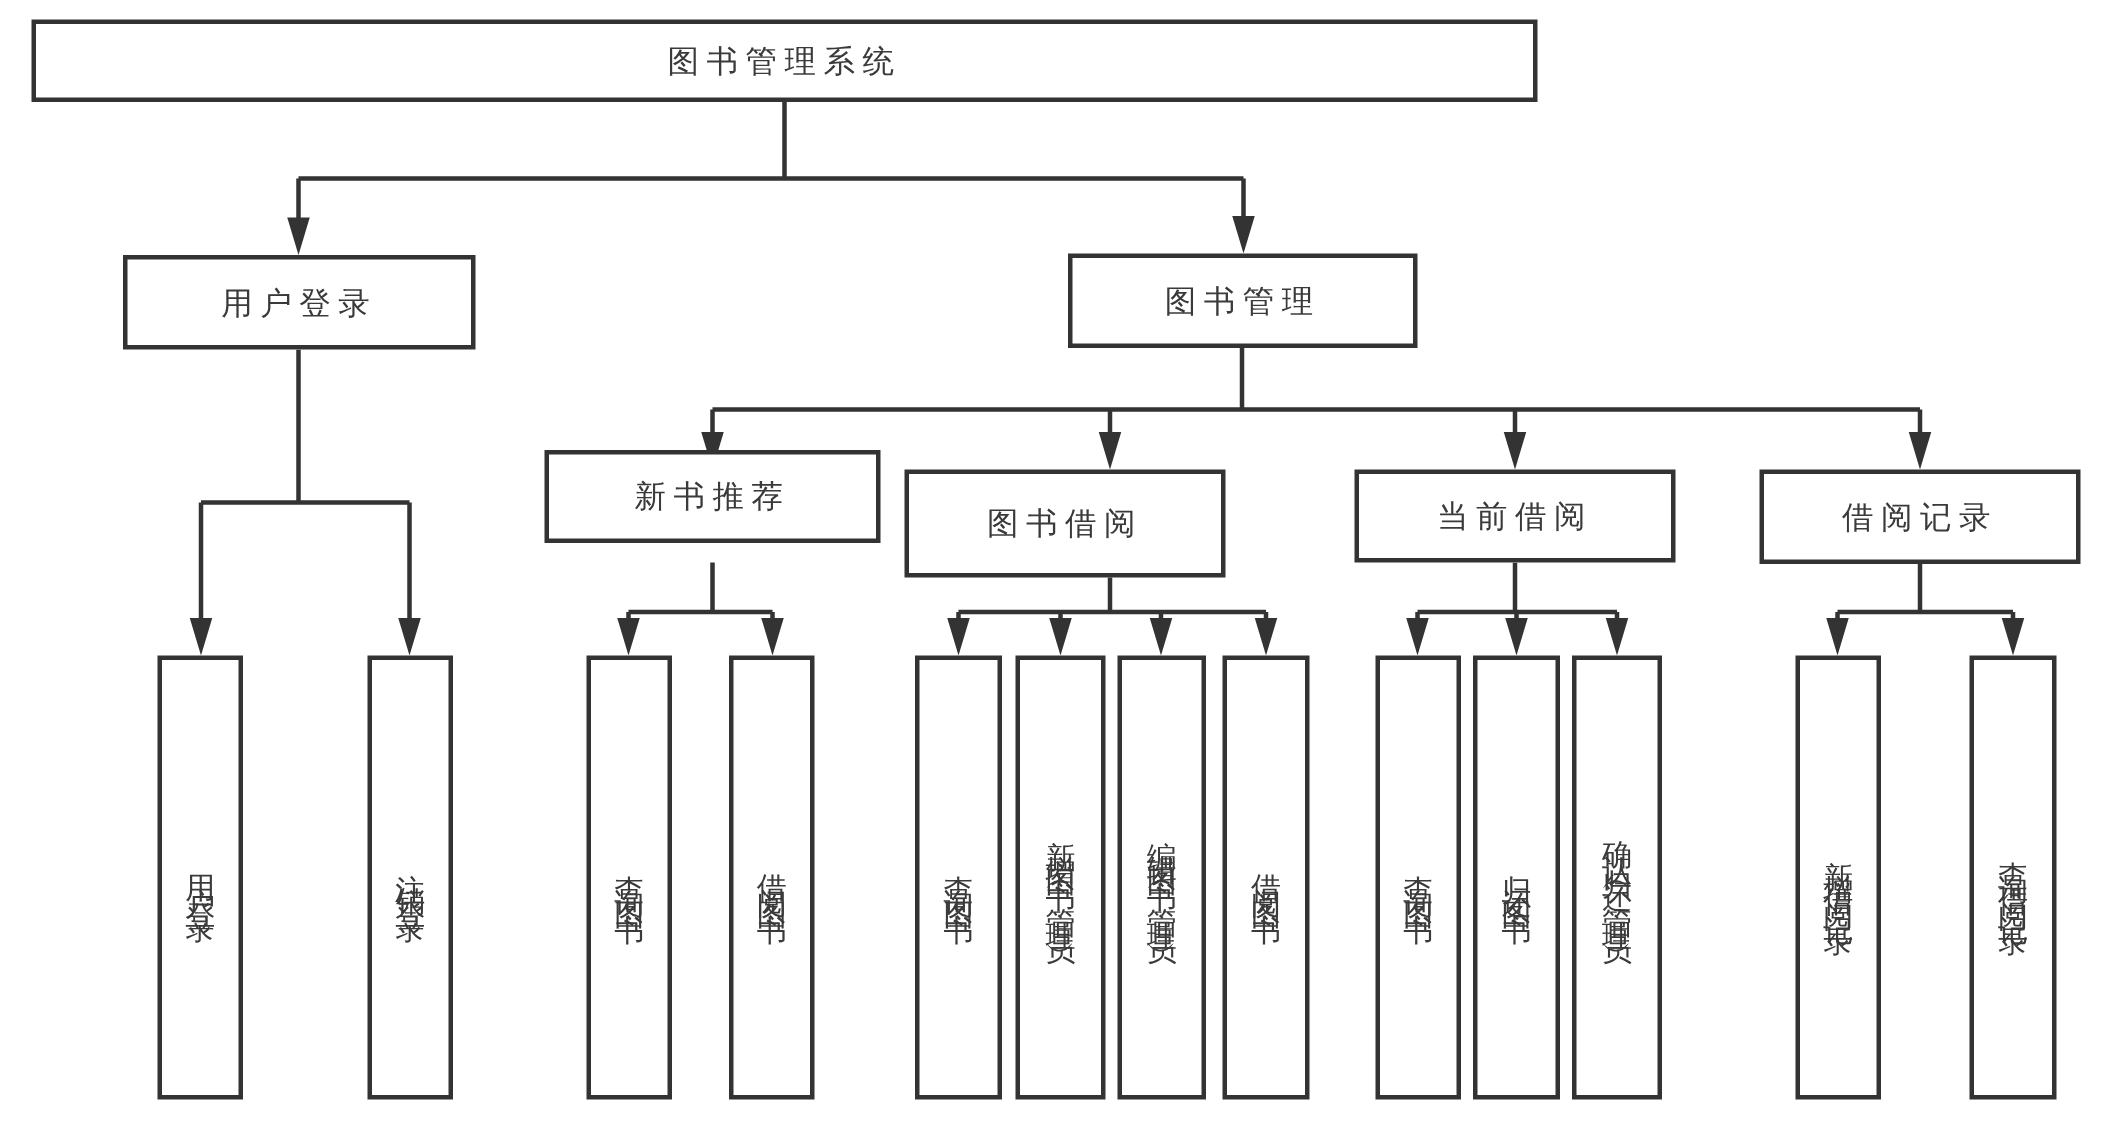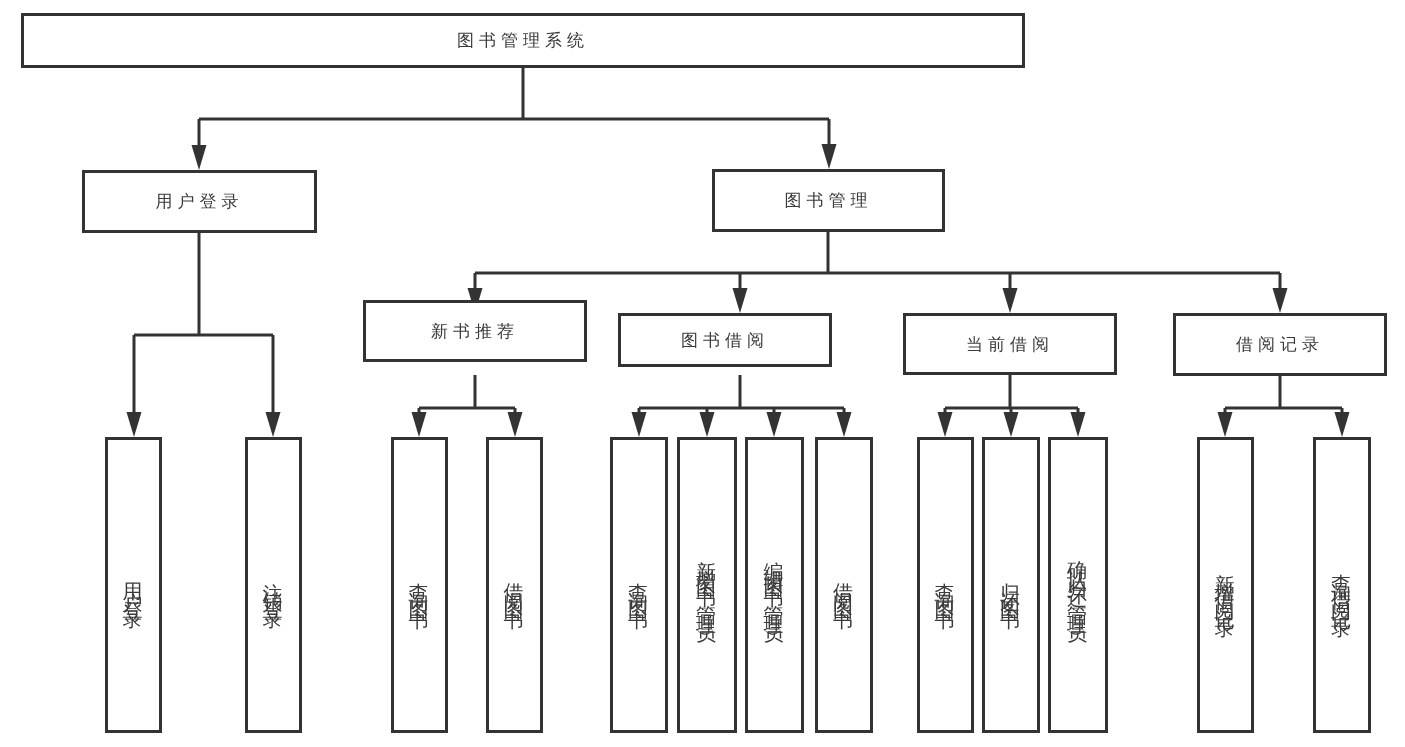--- a/index.html
+++ b/index.html
@@ -19,21 +19,21 @@
   #wires{position:absolute;left:0;top:0;width:1405px;height:747px;z-index:1;}
   #wires path{stroke:var(--line);stroke-width:3;fill:none;}
   #wires polygon{fill:var(--line);stroke:none;}
   .node{
     position:absolute;
     box-sizing:border-box;
     border:3px solid var(--line);
     background:var(--background);
     display:flex;align-items:center;justify-content:center;
     color:var(--text);
-    font-size:17px;letter-spacing:5px;
+    font-size:21px;letter-spacing:5px;
     z-index:2;
     white-space:nowrap;
     font-family:Liberation Mono, monospace;
   }
   .leaf{
     position:absolute;
     box-sizing:border-box;
     border:3px solid var(--line);
     background:var(--background);
     display:flex;align-items:center;justify-content:center;
@@ -108,21 +108,21 @@
       <polygon points="1342,437 1334.5,412 1349.5,412"></polygon>
     </g>
   </svg>
 
   <div class="node" style="left:21px;top:13px;width:1004px;height:55px;">图书管理系统</div>
 
   <div class="node" style="left:82px;top:170px;width:235px;height:63px;">用户登录</div>
   <div class="node" style="left:712px;top:169px;width:233px;height:63px;text-align:right;">图书管理</div>
 
   <div class="node" style="left:363px;top:300px;width:224px;height:62px;">新书推荐</div>
-  <div class="node" style="left:618px;top:313px;width:214px;height:54px;">图书借阅</div>
+  <div class="node" style="left:603px;top:313px;width:214px;height:72px;">图书借阅</div>
   <div class="node" style="left:903px;top:313px;width:214px;height:62px;">当前借阅</div>
   <div class="node" style="left:1173px;top:313px;width:214px;height:63px;">借阅记录</div>
 
   <div class="leaf" style="left:105px;width:57px;">用户登录</div>
   <div class="leaf" style="left:245px;width:57px;">注销登录</div>
 
   <div class="leaf" style="left:391px;width:57px;">查询图书</div>
   <div class="leaf" style="left:486px;width:57px;">借阅图书</div>
 
   <div class="leaf" style="left:610px;width:58px;">查询图书</div>

